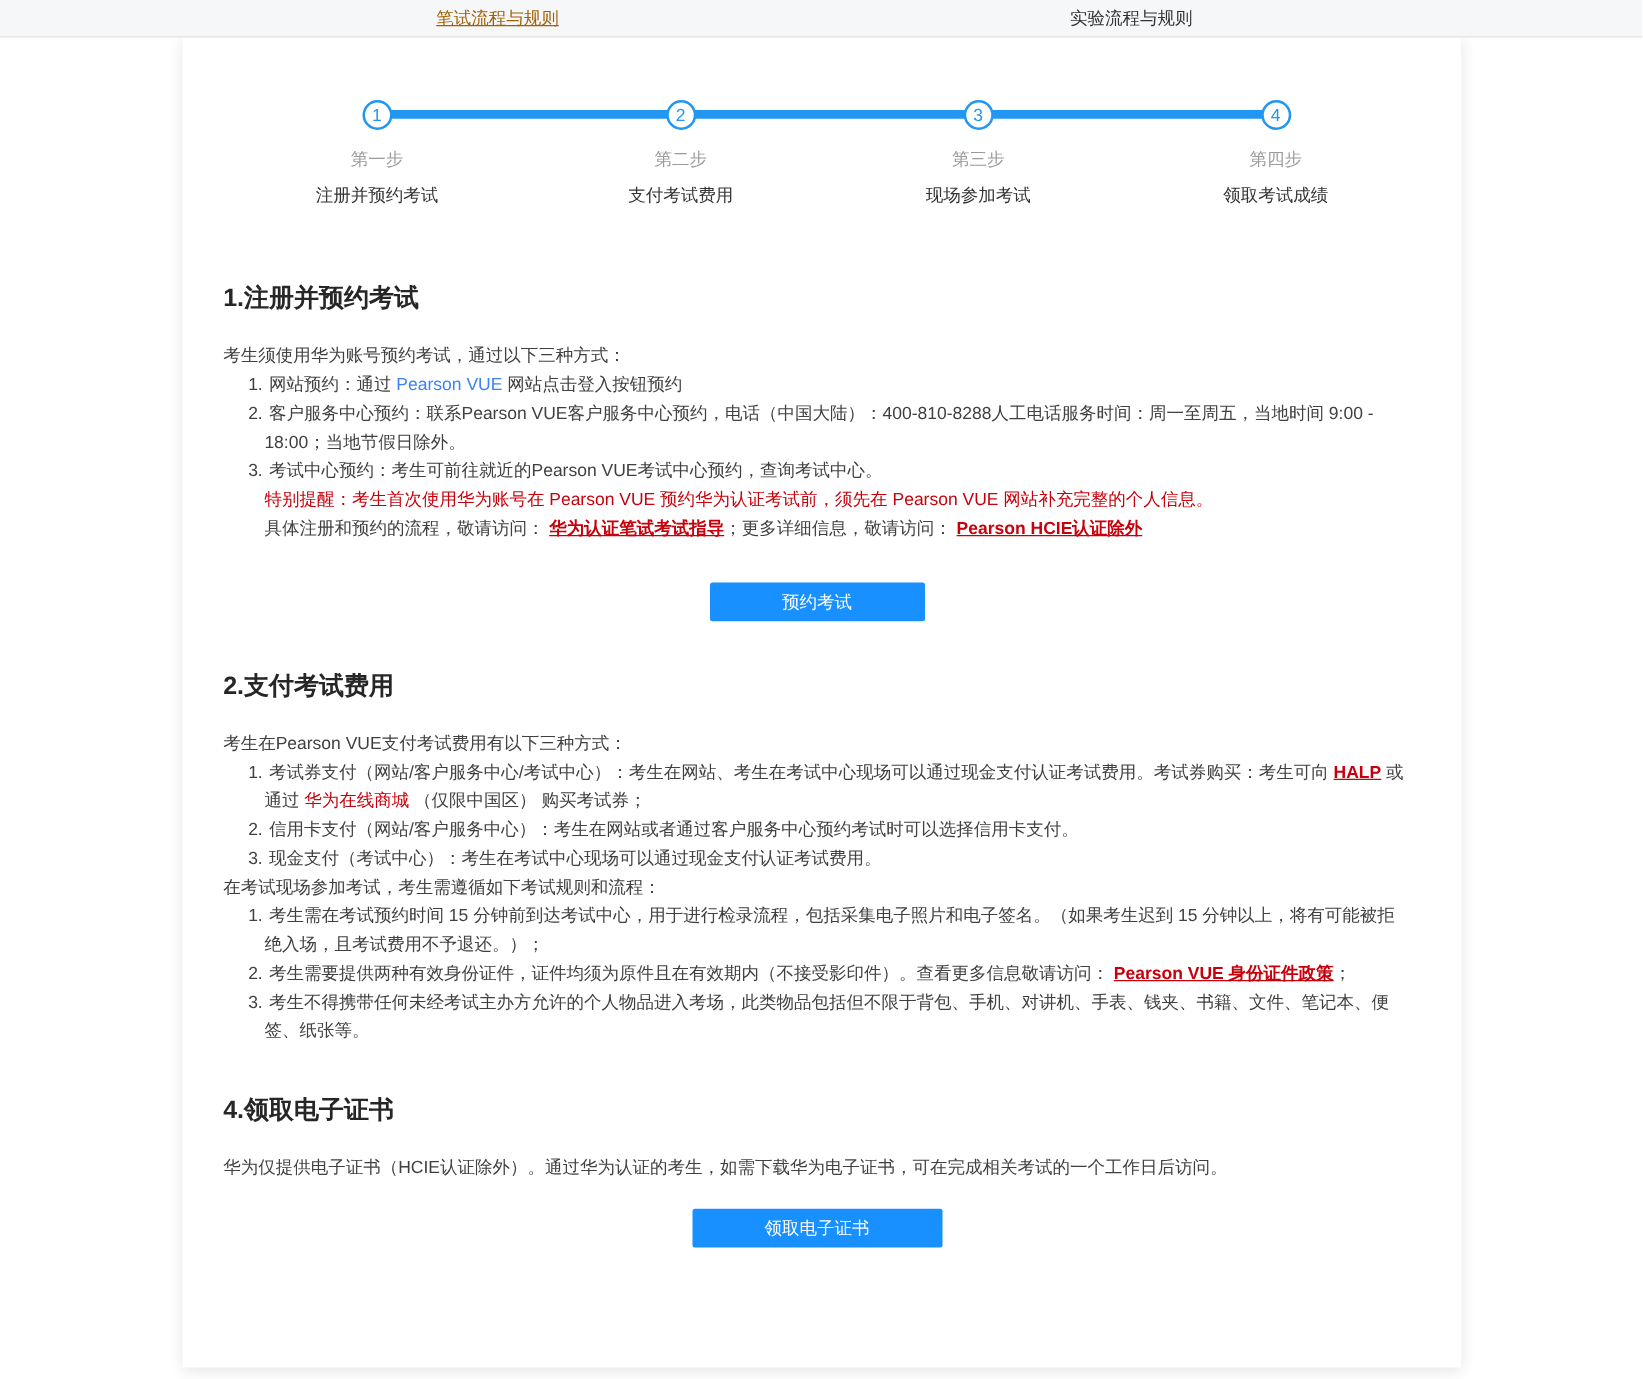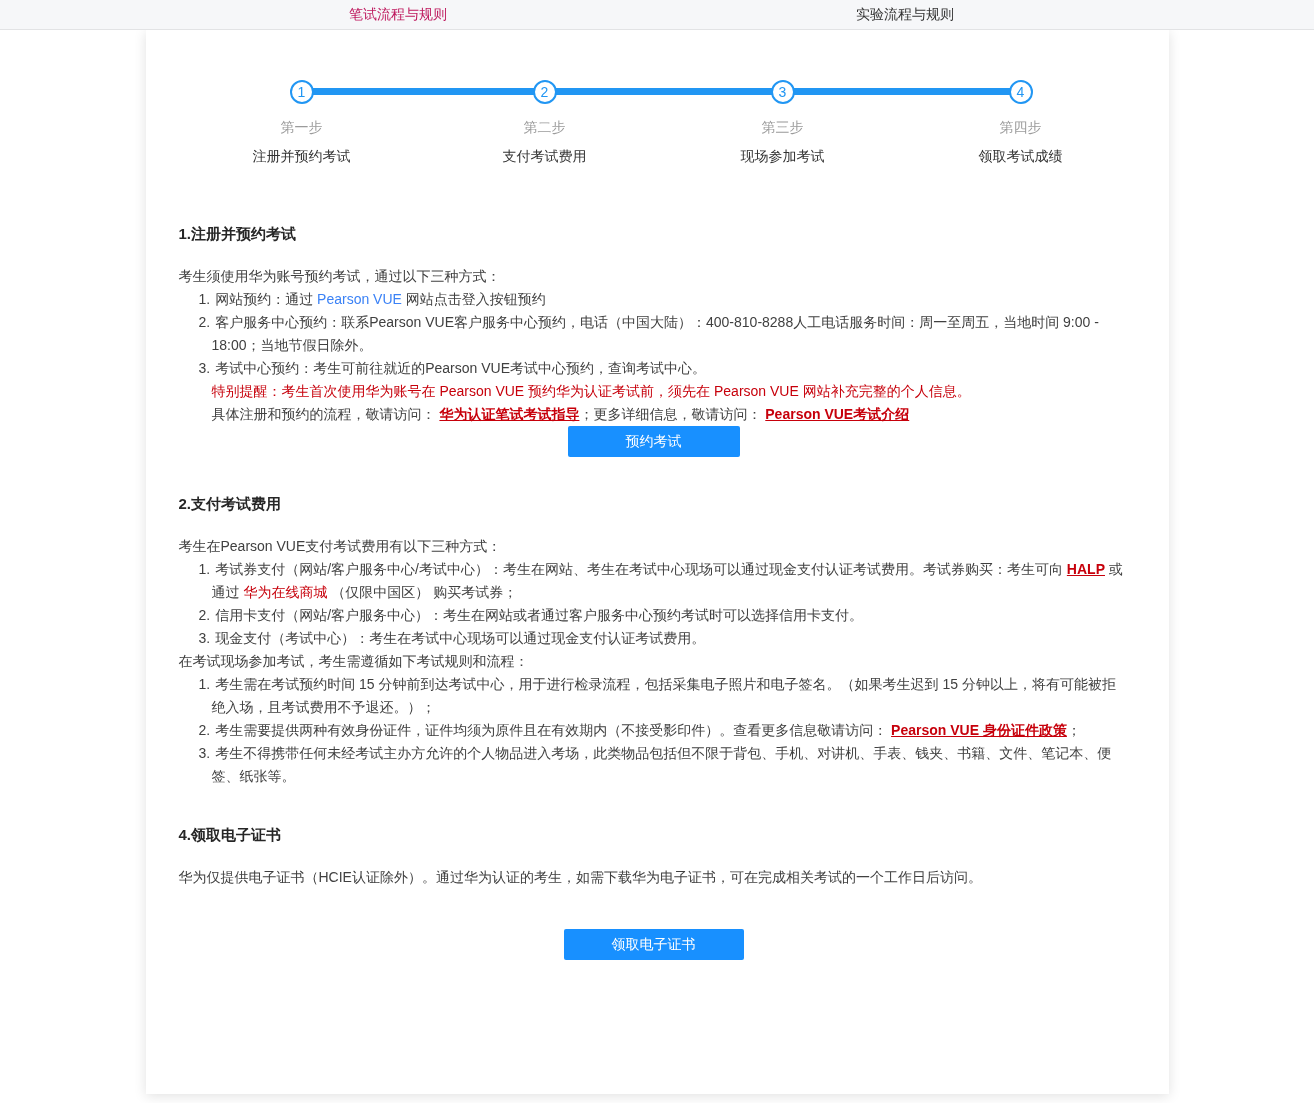--- a/index.html
+++ b/index.html
@@ -14,21 +14,21 @@
   .tabbar {
     position:relative; height:30px;
     background:#f6f7f9;
     border-bottom:1px solid #e2e3e5;
   }
   .tab {
     position:absolute; top:0; height:30px; line-height:28px;
     transform:translateX(-50%);
     font-size:14px; color:#333; cursor:pointer; white-space:nowrap;
   }
-  .tab.active { color:#be185d; }
+  .tab.active { color:#a16207;text-decoration:underline; }
   .tab-written { left:398px; }
   .tab-lab { left:905px; }
   
   .card {
     width:1023px; margin:0 auto 6px auto;
     background:#fff; min-height:1064px;
     box-shadow:0 2px 12px rgba(0,0,0,.12);
     padding-bottom:48px;
   }
   
@@ -44,42 +44,42 @@
     width:24px; height:24px; margin:0 auto;
     background:#fff; border:2px solid #2196f3; border-radius:50%;
     line-height:20px; text-align:center;
     color:#2196f3; font-size:14px;
   }
   .step-label { margin-top:15px; font-size:14px; color:#9b9b9b; }
   .step-name { margin-top:11px; font-size:14px; color:#333; }
   
   .section { padding:0 40px 0 33px; }
   .section h2 {
-    font-size:15px; color:#262626; font-weight:bold;
+    font-size:20px; color:#262626; font-weight:bold;
     margin:38px 0 21px 0;
   }
   .section p.intro { margin:0; line-height:23px; }
   .section ol { list-style:none; margin:0 0 0 20px; padding:0; line-height:23px; }
   .section li { padding-left:13px; text-indent:-13px; }
   .num { margin-right:5px; }
   .notice { margin:0 0 0 33px; line-height:23px; color:#c7000b; }
   .guide { margin:0 0 0 33px; line-height:23px; }
   a.link-blue { color:#3b82f6; cursor:pointer; }
   a.link-red { color:#c7000b; text-decoration:underline; cursor:pointer;font-weight:bold; }
   a.link-red-plain { color:#c7000b; text-decoration:none; cursor:pointer; }
   
   .btn-row { text-align:center; }
   .btn {
     display:inline-block; border:none; cursor:pointer;
     background:#1890ff; color:#fff; font-size:14px;
     height:31px; line-height:31px; padding:0; border-radius:2px;
     font-family:"Liberation Sans","DejaVu Sans",sans-serif;
   }
-  .btn-book { width:172px; }
-  .btn-cert { width:180px; margin-top:40px; }
+  .btn-book { width:172px; margin-top:32px; }
+  .btn-cert { width:200px; margin-top:22px; }
 </style>
 </head>
 <body>
 
 <div class="tabbar">
   <div class="tab tab-written active">笔试流程与规则</div>
   <div class="tab tab-lab">实验流程与规则</div>
 </div>
 
 <div class="card">
@@ -110,21 +110,21 @@
 
   <div class="section">
     <h2>1.注册并预约考试</h2>
     <p class="intro">考生须使用华为账号预约考试，通过以下三种方式：</p>
     <ol>
       <li><span class="num">1.</span><span>网站预约：通过 </span><a class="link-blue">Pearson VUE</a><span> 网站点击登入按钮预约</span></li>
       <li><span class="num">2.</span><span>客户服务中心预约：联系Pearson VUE客户服务中心预约，电话（中国大陆）：400-810-8288人工电话服务时间：周一至周五，当地时间 9:00 - 18:00；当地节假日除外。</span></li>
       <li><span class="num">3.</span><span>考试中心预约：考生可前往就近的Pearson VUE考试中心预约，查询考试中心。</span></li>
     </ol>
     <p class="notice">特别提醒：考生首次使用华为账号在 Pearson VUE 预约华为认证考试前，须先在 Pearson VUE 网站补充完整的个人信息。</p>
-    <p class="guide"><span>具体注册和预约的流程，敬请访问： </span><a class="link-red">华为认证笔试考试指导</a><span>；更多详细信息，敬请访问： </span><a class="link-red">Pearson VUE考试介绍</a></p>
+    <p class="guide"><span>具体注册和预约的流程，敬请访问： </span><a class="link-red">华为认证笔试考试指导</a><span>；更多详细信息，敬请访问： </span><a class="link-red">Pearson HCIE认证除外</a></p>
     <div class="btn-row">
       <button class="btn btn-book">预约考试</button>
     </div>
   </div>
 
   <div class="section">
     <h2>2.支付考试费用</h2>
     <p class="intro">考生在Pearson VUE支付考试费用有以下三种方式：</p>
     <ol>
       <li><span class="num">1.</span><span>考试券支付（网站/客户服务中心/考试中心）：考生在网站、考生在考试中心现场可以通过现金支付认证考试费用。考试券购买：考生可向 </span><a class="link-red">HALP</a><span> 或通过 </span><a class="link-red-plain">华为在线商城</a><span> （仅限中国区） 购买考试券；</span></li>

